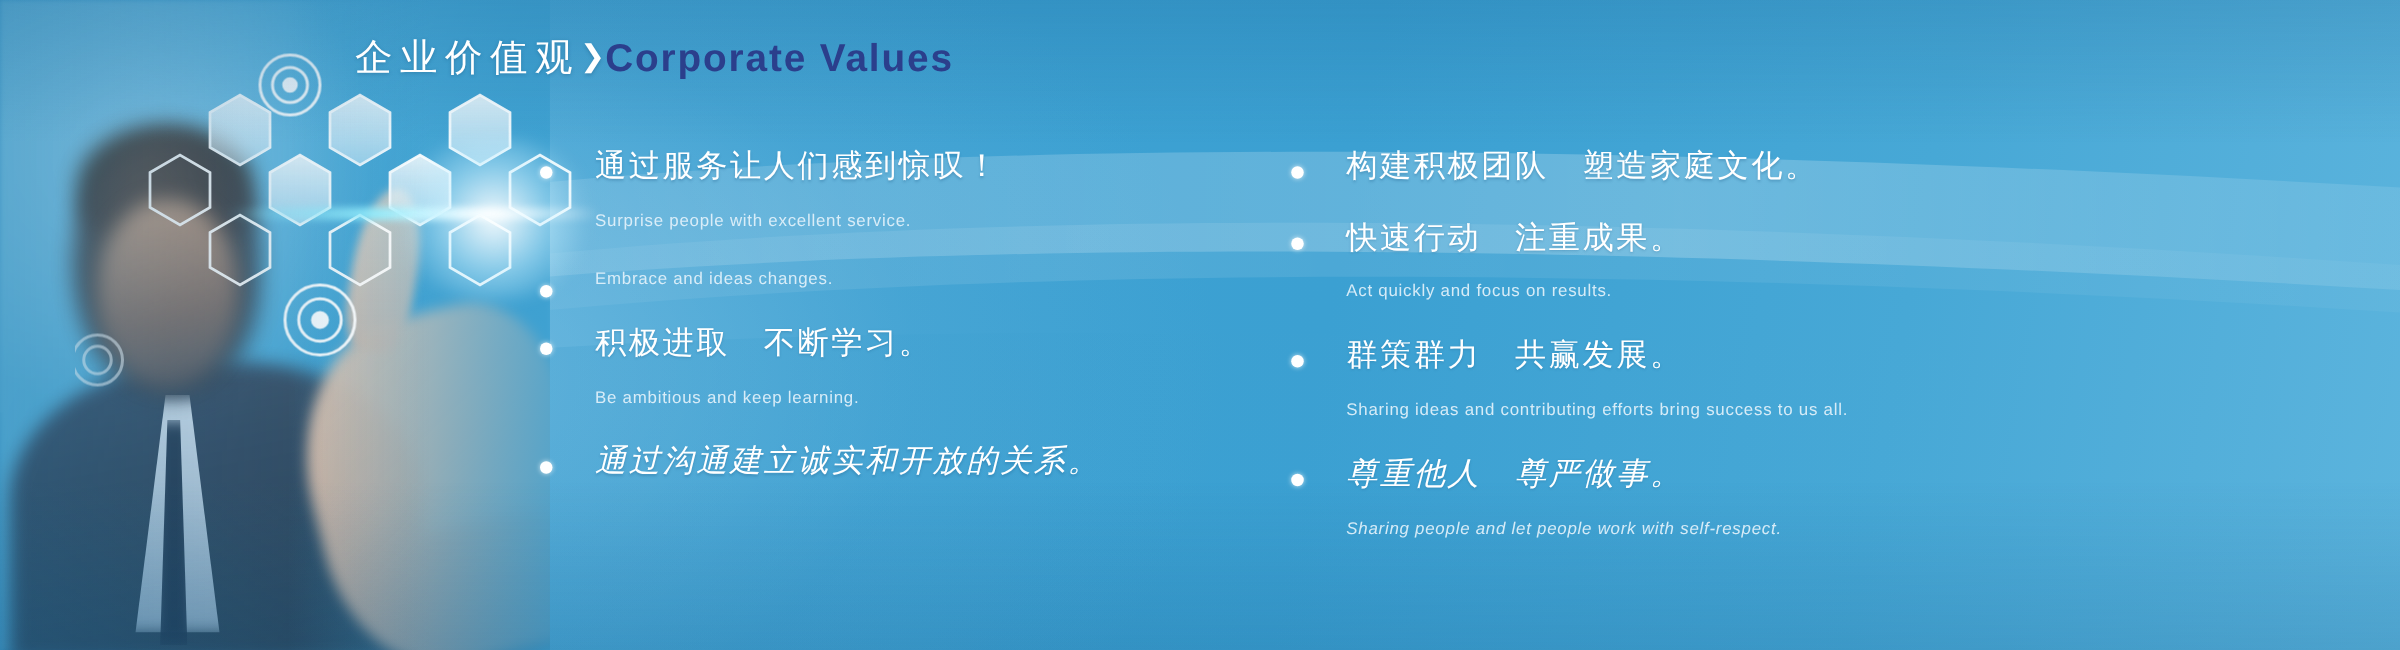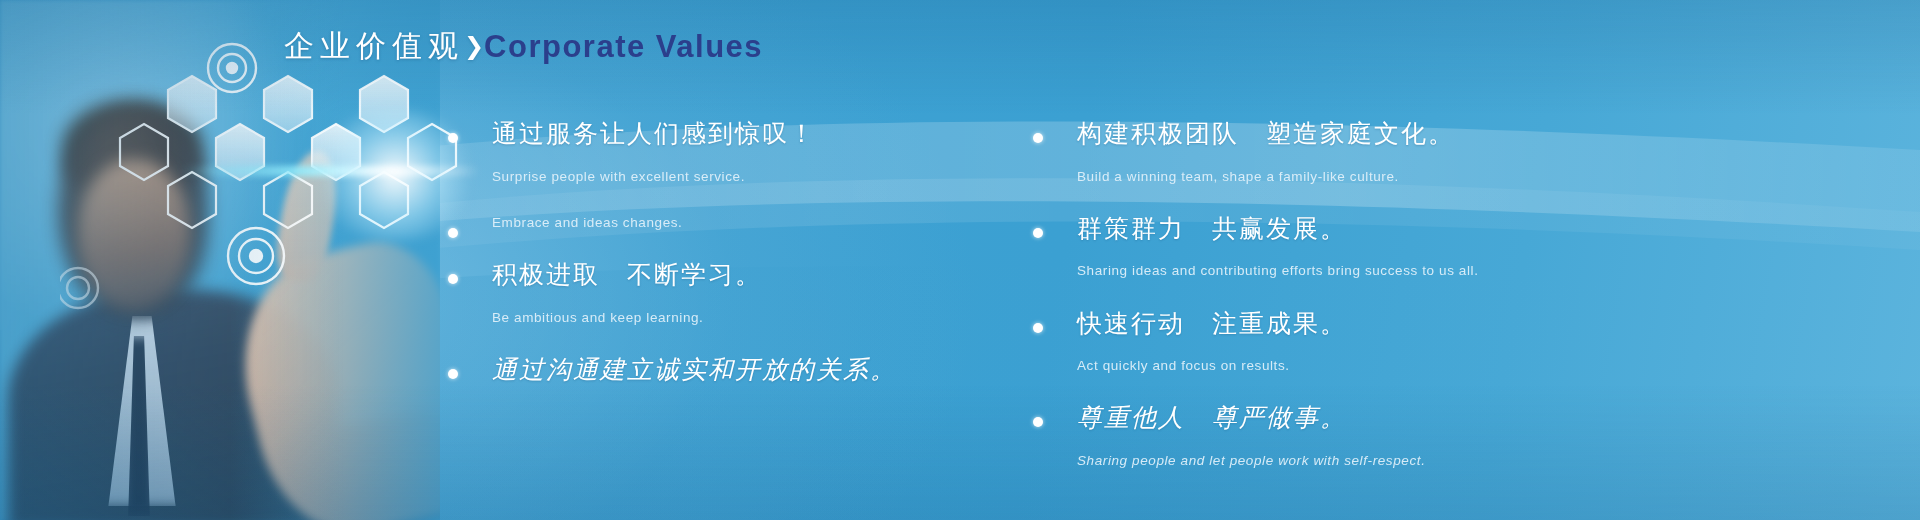--- a/index.html
+++ b/index.html
@@ -119,21 +119,21 @@
     transform:translateY(-1px);
     text-shadow:0 1px 3px rgba(20,70,110,.3);
   }
   .title-en{
     font-size:31px; color:#2b3f8c; letter-spacing:1.5px; font-weight:700;
   }
 
   
   .cols{ position:absolute; left:0; top:118px; width:1920px; height:300px; }
   .col{ position:absolute; top:0; }
-  .col-left{ left:440px; width:620px; }
+  .col-left{ left:424px; width:620px; }
   .col-right{ left:1025px; width:860px; }
 
   .value-item{ position:relative; padding-left:52px; margin-bottom:26px; }
   .value-item:last-child{ margin-bottom:0;font-style:italic; }
   .bullet{
     position:absolute; left:8px; top:15px; width:10px; height:10px; border-radius:50%;
     background:#ffffff; box-shadow:0 0 4px rgba(255,255,255,.75);
   }
   .v-cn{
     font-size:25px; color:#ffffff; letter-spacing:2px; line-height:1.22;
@@ -260,33 +260,32 @@
       <div class="value-item">
         <span class="bullet"></span>
         <div class="v-cn">通过沟通建立诚实和开放的关系。</div>
       </div>
     </div>
 
     <div class="col col-right">
       <div class="value-item">
         <span class="bullet"></span>
         <div class="v-cn">构建积极团队　塑造家庭文化。</div>
-        <div class="v-en">Build a winning team, shape a family-like culture.</div>
+      </div>
+      <div class="value-item">
+        <span class="bullet"></span>
+        <div class="v-cn">快速行动　注重成果。</div>
+        <div class="v-en">Act quickly and focus on results.</div>
       </div>
       <div class="value-item">
         <span class="bullet"></span>
         <div class="v-cn">群策群力　共赢发展。</div>
         <div class="v-en">Sharing ideas and contributing efforts bring success to us all.</div>
       </div>
       <div class="value-item">
         <span class="bullet"></span>
-        <div class="v-cn">快速行动　注重成果。</div>
-        <div class="v-en">Act quickly and focus on results.</div>
-      </div>
-      <div class="value-item">
-        <span class="bullet"></span>
         <div class="v-cn">尊重他人　尊严做事。</div>
         <div class="v-en">Sharing people and let people work with self-respect.</div>
       </div>
     </div>
 
   </div>
 </div>
 
 </body></html>

